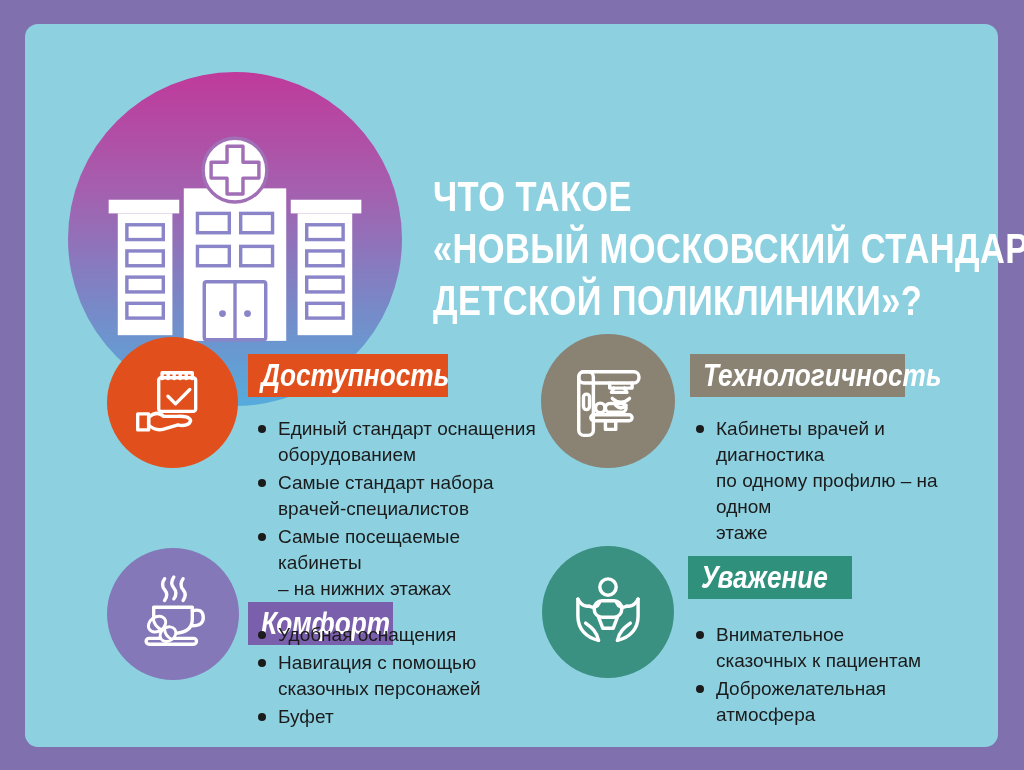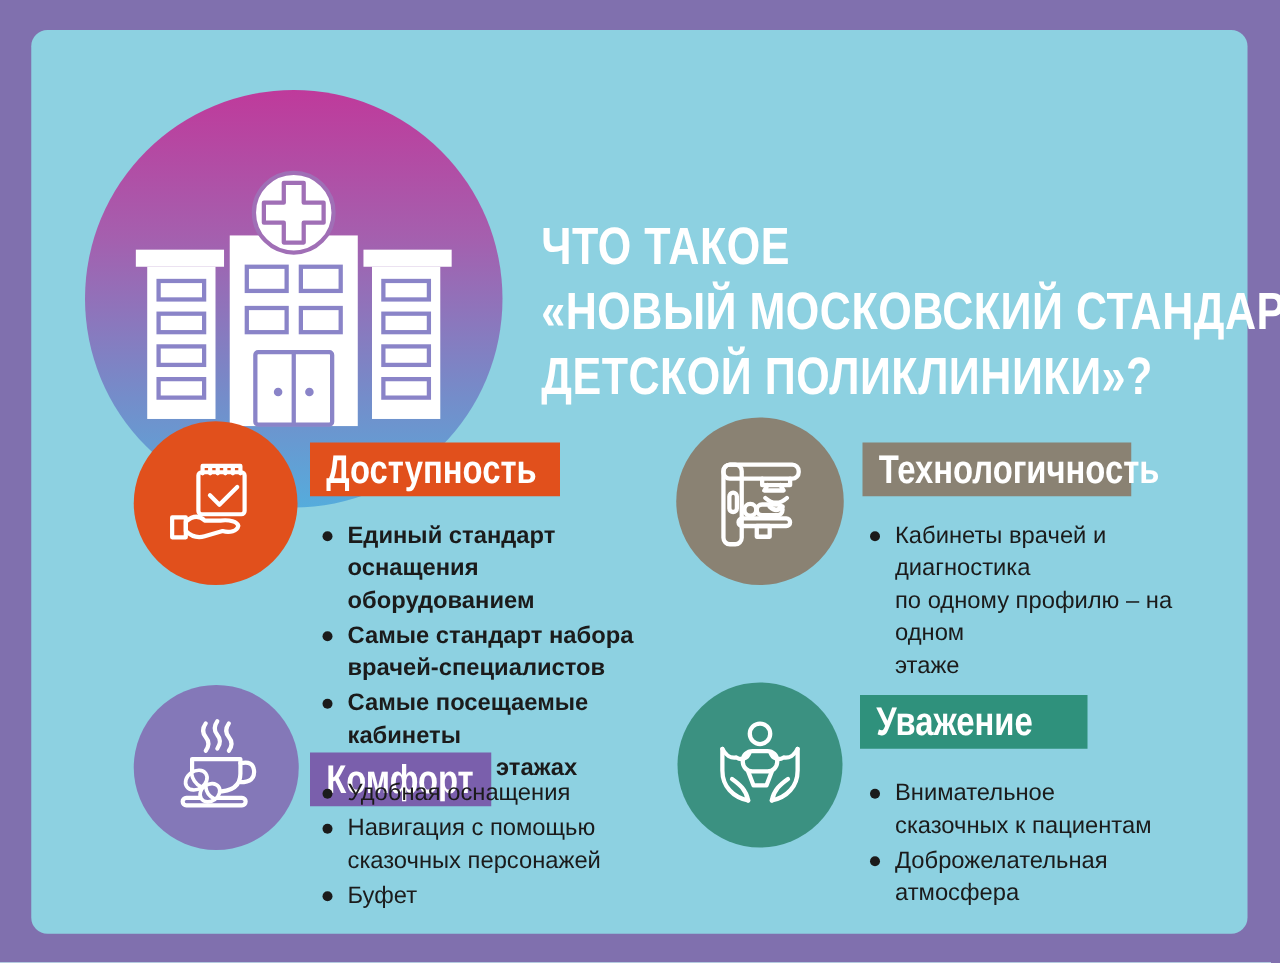--- a/index.html
+++ b/index.html
@@ -27,21 +27,21 @@
     letter-spacing:0.5px;
   }
 
   
   .icircle { position:absolute; border-radius:50%; display:flex; align-items:center; justify-content:center; }
   .icircle svg { display:block; }
 
   
   .hbox {
     position:absolute; height:43px; display:flex; align-items:center;
-    padding-left:13px; box-sizing:border-box;
+    padding-left:13px; box-sizing:border-box;font-style:italic;
   }
   .hbox .hlabel {
     color:#ffffff; font-weight:bold; font-size:32px; line-height:43px;
     display:inline-block; transform:scaleX(0.82); transform-origin:0 50%;
     white-space:nowrap;
   }
 
   
   ul.blist { position:absolute; margin:0; padding:0; list-style:none; }
   ul.blist li {
@@ -49,32 +49,32 @@
     font-size:19px; line-height:26px; color:#1b1b1b; white-space:pre-line;
   }
   ul.blist li::before {
     content:""; position:absolute; left:1px; top:9px;
     width:8px; height:8px; border-radius:50%; background:#1b1b1b;
   }
 
   
   .s0 .icircle { left:82px;  top:313px; width:131px; height:131px; background:#E1501C; }
   .s0 .hbox    { left:223px; top:330px; width:200px; background:#E1501C; }
-  .s0 ul.blist { left:232px; top:392px; width:290px;font-weight:bold; }
+  .s0 ul.blist { left:232px; top:392px; width:290px; }
 
   .s1 .icircle { left:516px; top:310px; width:134px; height:134px; background:#8A8273; }
   .s1 .hbox    { left:665px; top:330px; width:215px; background:#8A8273; }
   .s1 ul.blist { left:670px; top:392px; width:300px; }
 
   .s2 .icircle { left:82px;  top:524px; width:132px; height:132px; background:#8478B8; }
   .s2 .hbox    { left:223px; top:532px; width:145px; background:#7A5FAC;margin-top:46px; }
   .s2 ul.blist { left:232px; top:598px; width:290px; }
 
   .s3 .icircle { left:517px; top:522px; width:132px; height:132px; background:#3B9181; }
-  .s3 .hbox    { left:663px; top:532px; width:182px; background:#2F917C; }
+  .s3 .hbox    { left:663px; top:532px; width:164px; background:#2F917C; }
   .s3 ul.blist { left:670px; top:598px; width:300px; }
 
   .ic { stroke:#ffffff; stroke-width:4; fill:none; stroke-linecap:round; stroke-linejoin:round; }
 </style>
 </head>
 <body>
 
 <div id="app">
   <div class="panel">
 

